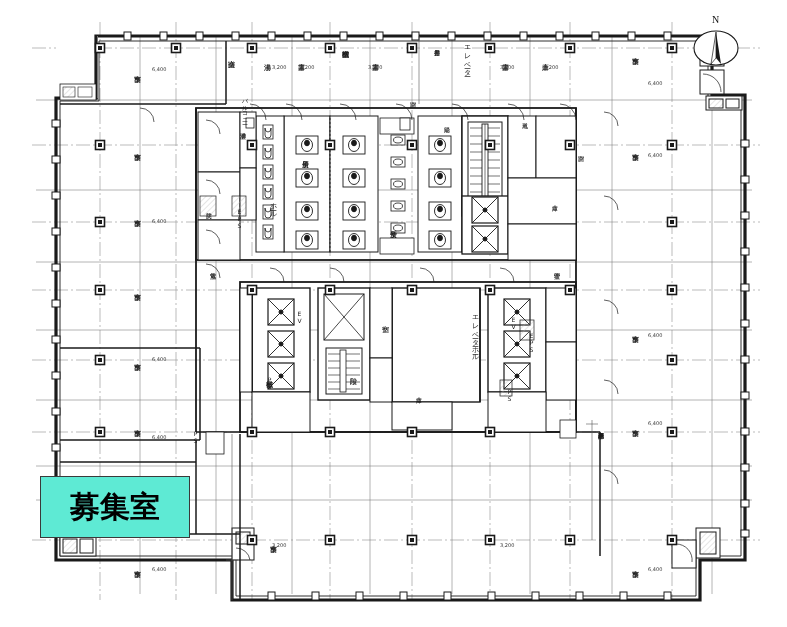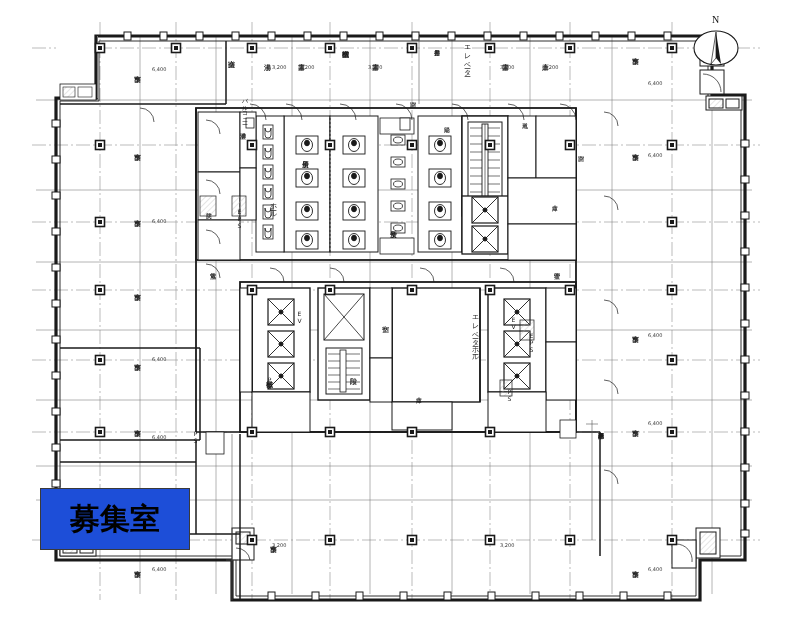--- a/index.html
+++ b/index.html
@@ -425,21 +425,21 @@
       <rect x="500" y="380" width="12" height="16" fill="url(#hatchLight)"></rect>
     </g>
 
     <g transform="translate(716,48)">
       <ellipse cx="0" cy="0" rx="22" ry="17" fill="#fff" stroke="#1a1a1a" stroke-width="1.1"></ellipse>
       <polygon points="0,-16 5,16 0,10" fill="#1a1a1a"></polygon>
       <polygon points="0,-16 -5,16 0,10" fill="#ffffff" stroke="#1a1a1a" stroke-width="0.7"></polygon>
     </g>
   </svg>
 
-  <div id="vacant-label" style="left:40px;top:488px;width:148px;height:60px;background:#1d4ed8;
+  <div id="vacant-label" style="left:40px;top:476px;width:148px;height:60px;background:#5eead4;
               border:1.6px solid #3a3a3a;font-size:30px;">
     <span>募集室</span>
   </div>
 
   <div id="labels-layer">
       <div class="vlabel" style="left: 226px; top: 55px; font-size: 7px;">会議室</div>
       <div class="vlabel" style="left: 262px; top: 58px; font-size: 7px;">湯沸</div>
       <div class="vlabel" style="left: 296px; top: 58px; font-size: 7px;">書庫</div>
       <div class="vlabel" style="left: 340px; top: 45px; font-size: 7px;">空調機械室</div>
       <div class="vlabel" style="left: 370px; top: 58px; font-size: 7px;">書庫</div>

